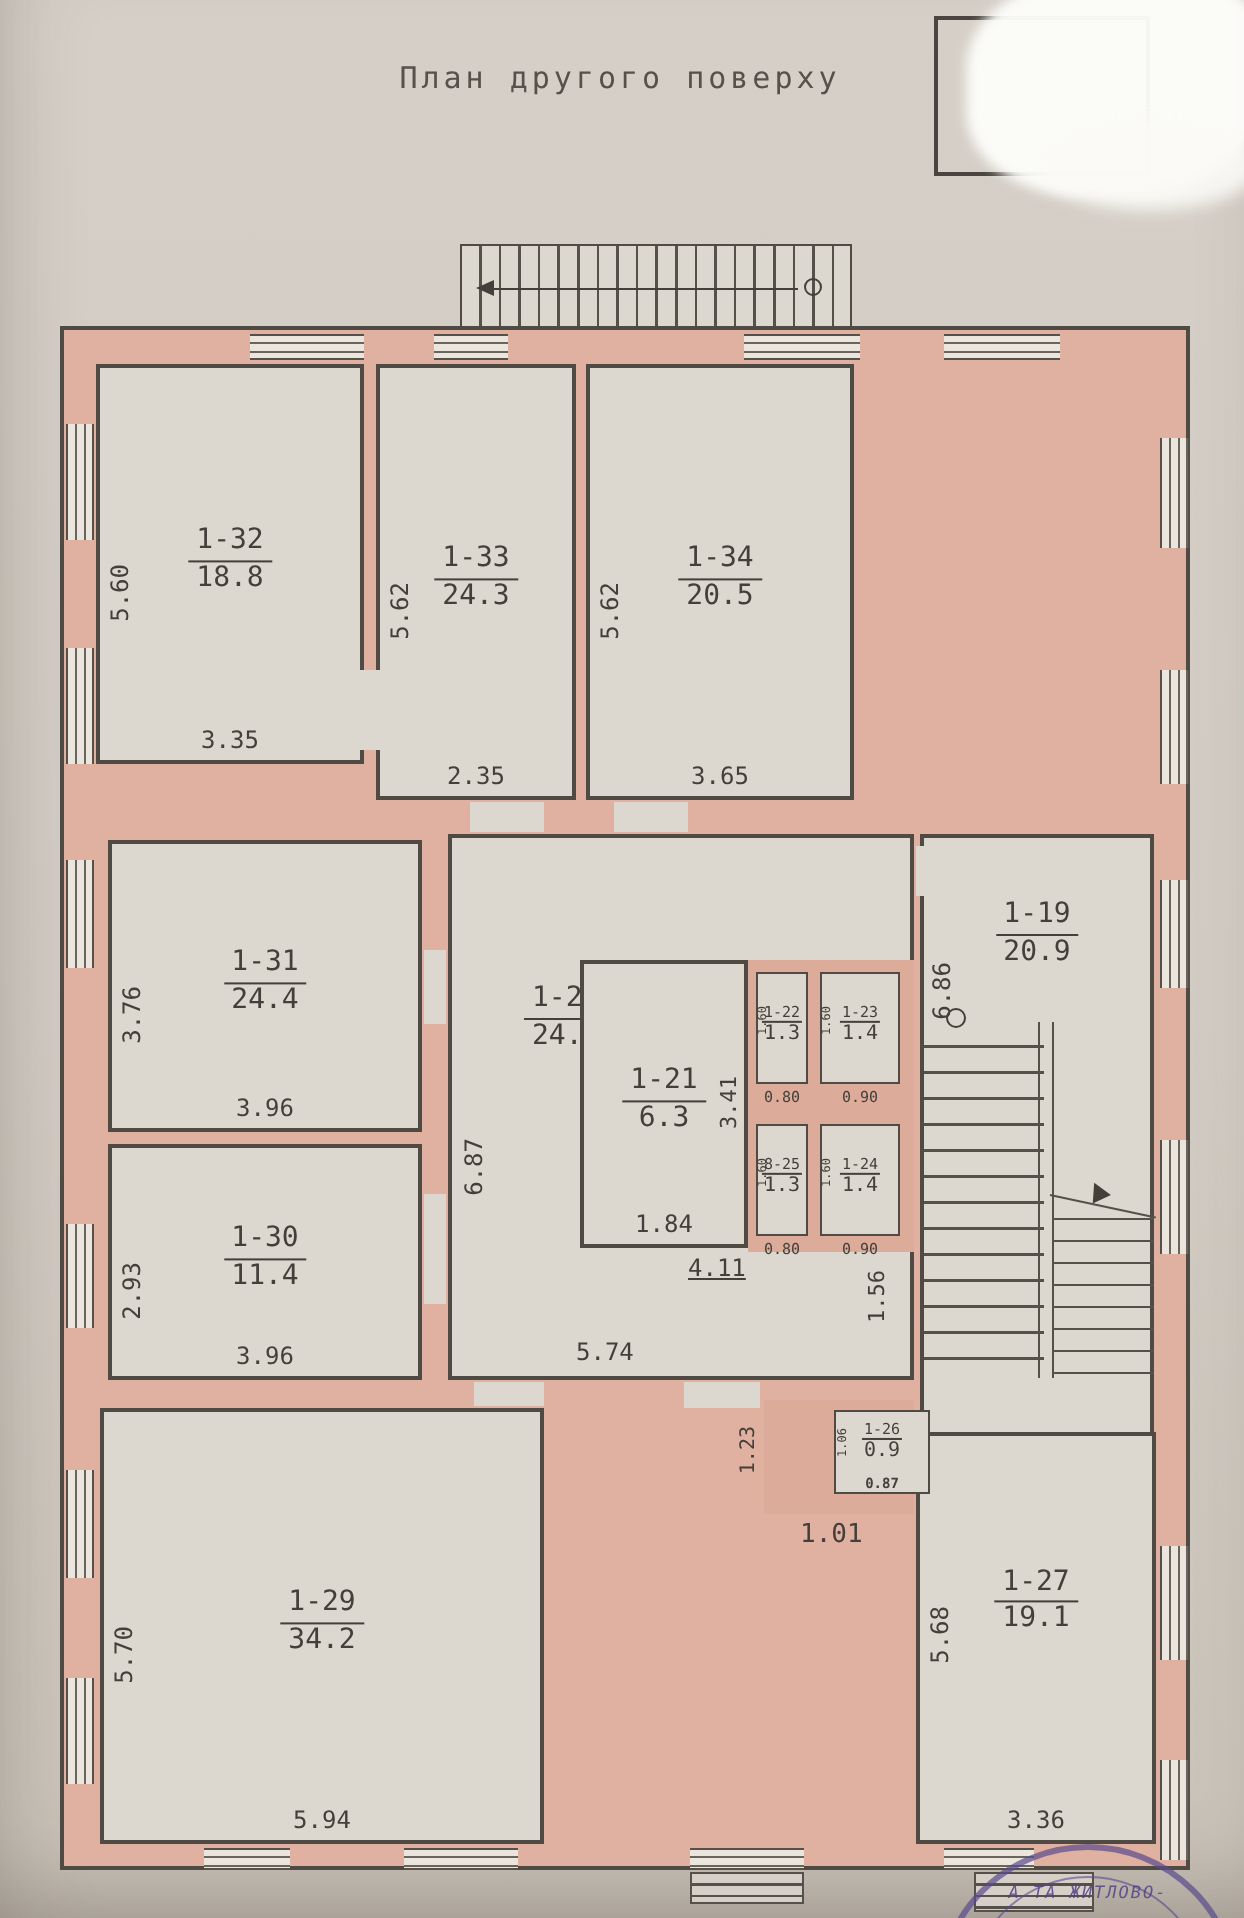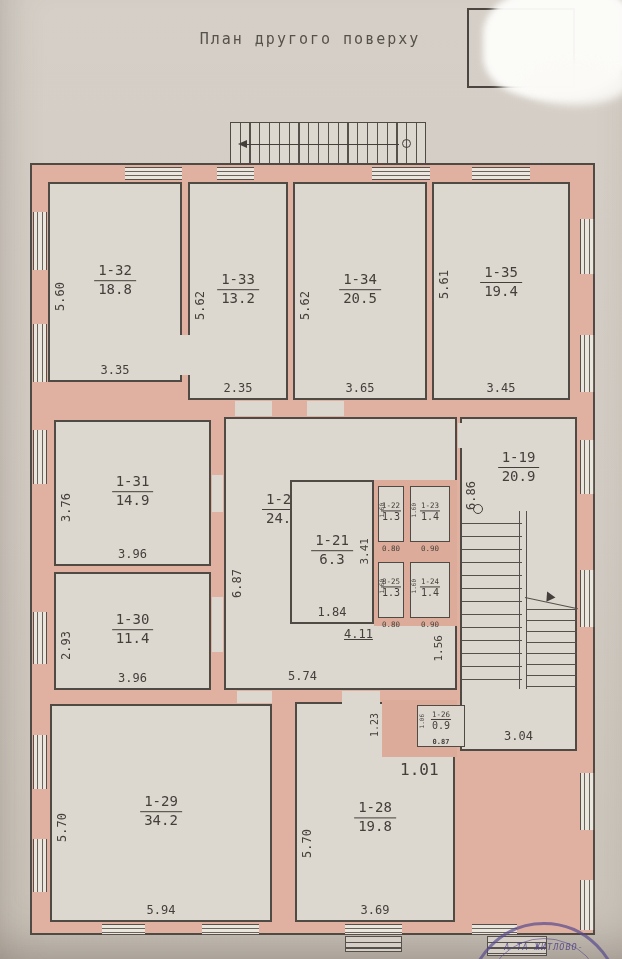--- a/index.html
+++ b/index.html
@@ -111,46 +111,38 @@
       <div class="rlabel">
         <span class="rnum">1-32</span>
         <span class="rarea">18.8</span>
       </div>
       <span class="dim vert dv-left">5.60</span>
       <span class="dim dh-bottom">3.35</span>
     </div>
     <div class="room" style="left:156px;top:17px;width:100px;height:218px;">
       <div class="rlabel">
         <span class="rnum">1-33</span>
-        <span class="rarea">13.2</span>
+        <span class="rarea">24.3</span>
       </div>
       <span class="dim vert dv-left">5.62</span>
       <span class="dim dh-bottom">2.35</span>
     </div>
     <div class="room" style="left:261px;top:17px;width:134px;height:218px;">
       <div class="rlabel">
         <span class="rnum">1-34</span>
         <span class="rarea">20.5</span>
       </div>
       <span class="dim vert dv-left">5.62</span>
       <span class="dim dh-bottom">3.65</span>
     </div>
-    <div class="room" style="left:400px;top:17px;width:138px;height:218px;">
-      <div class="rlabel" style="transform:translate(-50%,-75%);">
-        <span class="rnum">1-35</span>
-        <span class="rarea">19.4</span>
-      </div>
-      <span class="dim vert dv-left" style="top:40%;">5.61</span>
-      <span class="dim dh-bottom">3.45</span>
-    </div>
 
     <div class="room" style="left:22px;top:255px;width:157px;height:146px;">
       <div class="rlabel">
         <span class="rnum">1-31</span>
-        <span class="rarea">14.9</span>
+        <span class="rarea">24.4</span>
       </div>
       <span class="dim vert dv-left">3.76</span>
       <span class="dim dh-bottom">3.96</span>
     </div>
     <div class="room" style="left:22px;top:407px;width:157px;height:118px;">
       <div class="rlabel">
         <span class="rnum">1-30</span>
         <span class="rarea">11.4</span>
       </div>
       <span class="dim vert dv-left">2.93</span>
@@ -227,40 +219,40 @@
     </div>
 
     <div class="room" style="left:18px;top:539px;width:222px;height:218px;">
       <div class="rlabel">
         <span class="rnum">1-29</span>
         <span class="rarea">34.2</span>
       </div>
       <span class="dim vert dv-left">5.70</span>
       <span class="dim dh-bottom">5.94</span>
     </div>
-    <div class="room" style="left:263px;top:537px;width:160px;height:220px;">
-      <div class="rlabel" style="transform:translate(-50%,-35%);">
-        <span class="rnum">1-28</span>
-        <span class="rarea">19.8</span>
-      </div>
-      <span class="dim vert dv-left" style="top:58%;">5.70</span>
-      <span class="dim dh-bottom">3.69</span>
+    <div class="room" style="left:426px;top:551px;width:120px;height:206px;">
+      <div class="rlabel" style="top:42%;">
+        <span class="rnum">1-27</span>
+        <span class="rarea">19.1</span>
+      </div>
+      <span class="dim vert dv-left" style="top:42%;">5.68</span>
+      <span class="dim dh-bottom">3.36</span>
     </div>
 
     <div class="wallpatch" style="left:350px;top:535px;width:75px;height:57px;"></div>
     <div class="sroom tiny" style="left:357px;top:540px;width:48px;height:42px;margin-left:28px;">
       <div class="rlabel" style="transform:translate(-50%,-70%);">
         <span class="rnum">1-26</span>
         <span class="rarea">0.9</span>
       </div>
       <span class="dim vert" style="left:0;top:20%;font-size:6px;">1.06</span>
       <span class="dim" style="bottom:0;left:50%;transform:translateX(-50%);font-size:7px;font-weight:bold;">0.87</span>
     </div>
     <span class="dim vert" style="left:337px;top:548px;font-size:10px;">1.23</span>
-    <span class="dim" style="left:368px;top:595px;font-size:16px;">1.01</span>
+    <span class="dim" style="left:368px;top:595px;font-size:13px;">1.01</span>
 
     <div class="gap" style="left:148px;top:170px;width:12px;height:40px;"></div>
     <div class="gap" style="left:203px;top:236px;width:37px;height:15px;"></div>
     <div class="gap" style="left:275px;top:236px;width:37px;height:15px;"></div>
     <div class="gap" style="left:180px;top:310px;width:11px;height:37px;"></div>
     <div class="gap" style="left:180px;top:432px;width:11px;height:55px;"></div>
     <div class="gap" style="left:426px;top:258px;width:10px;height:25px;"></div>
     <div class="gap" style="left:205px;top:526px;width:35px;height:12px;"></div>
     <div class="gap" style="left:310px;top:526px;width:38px;height:13px;"></div>
   </div>

